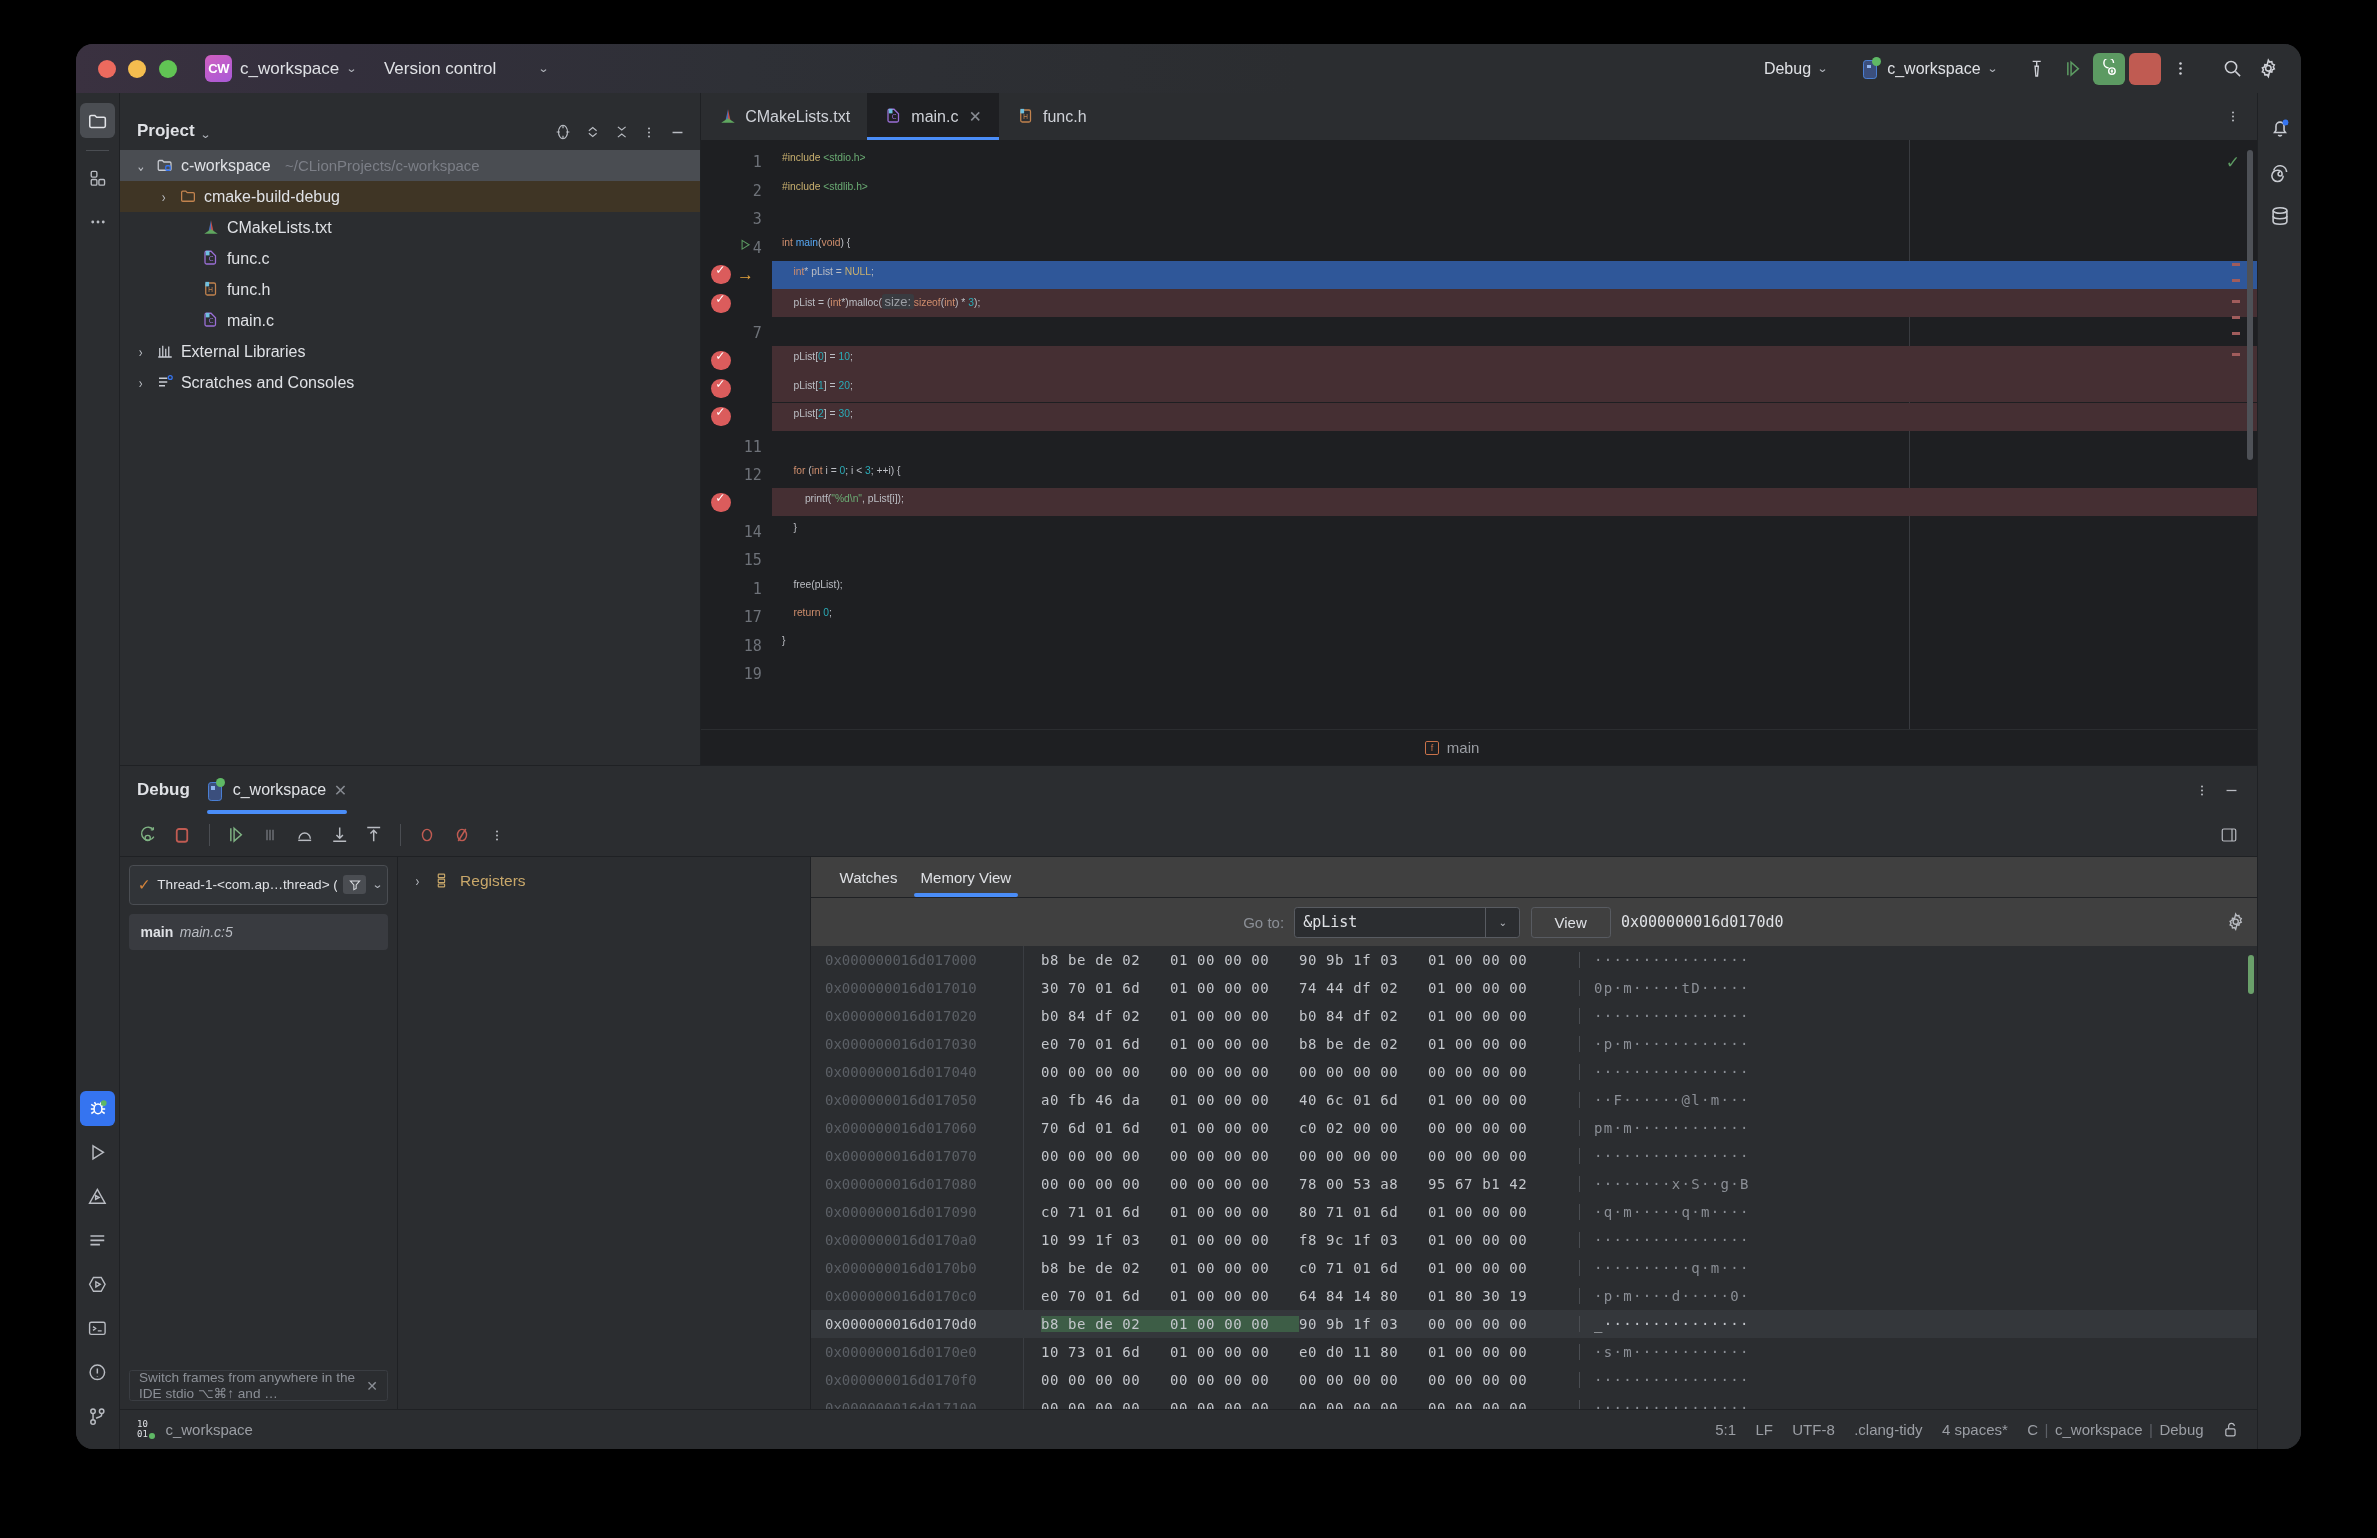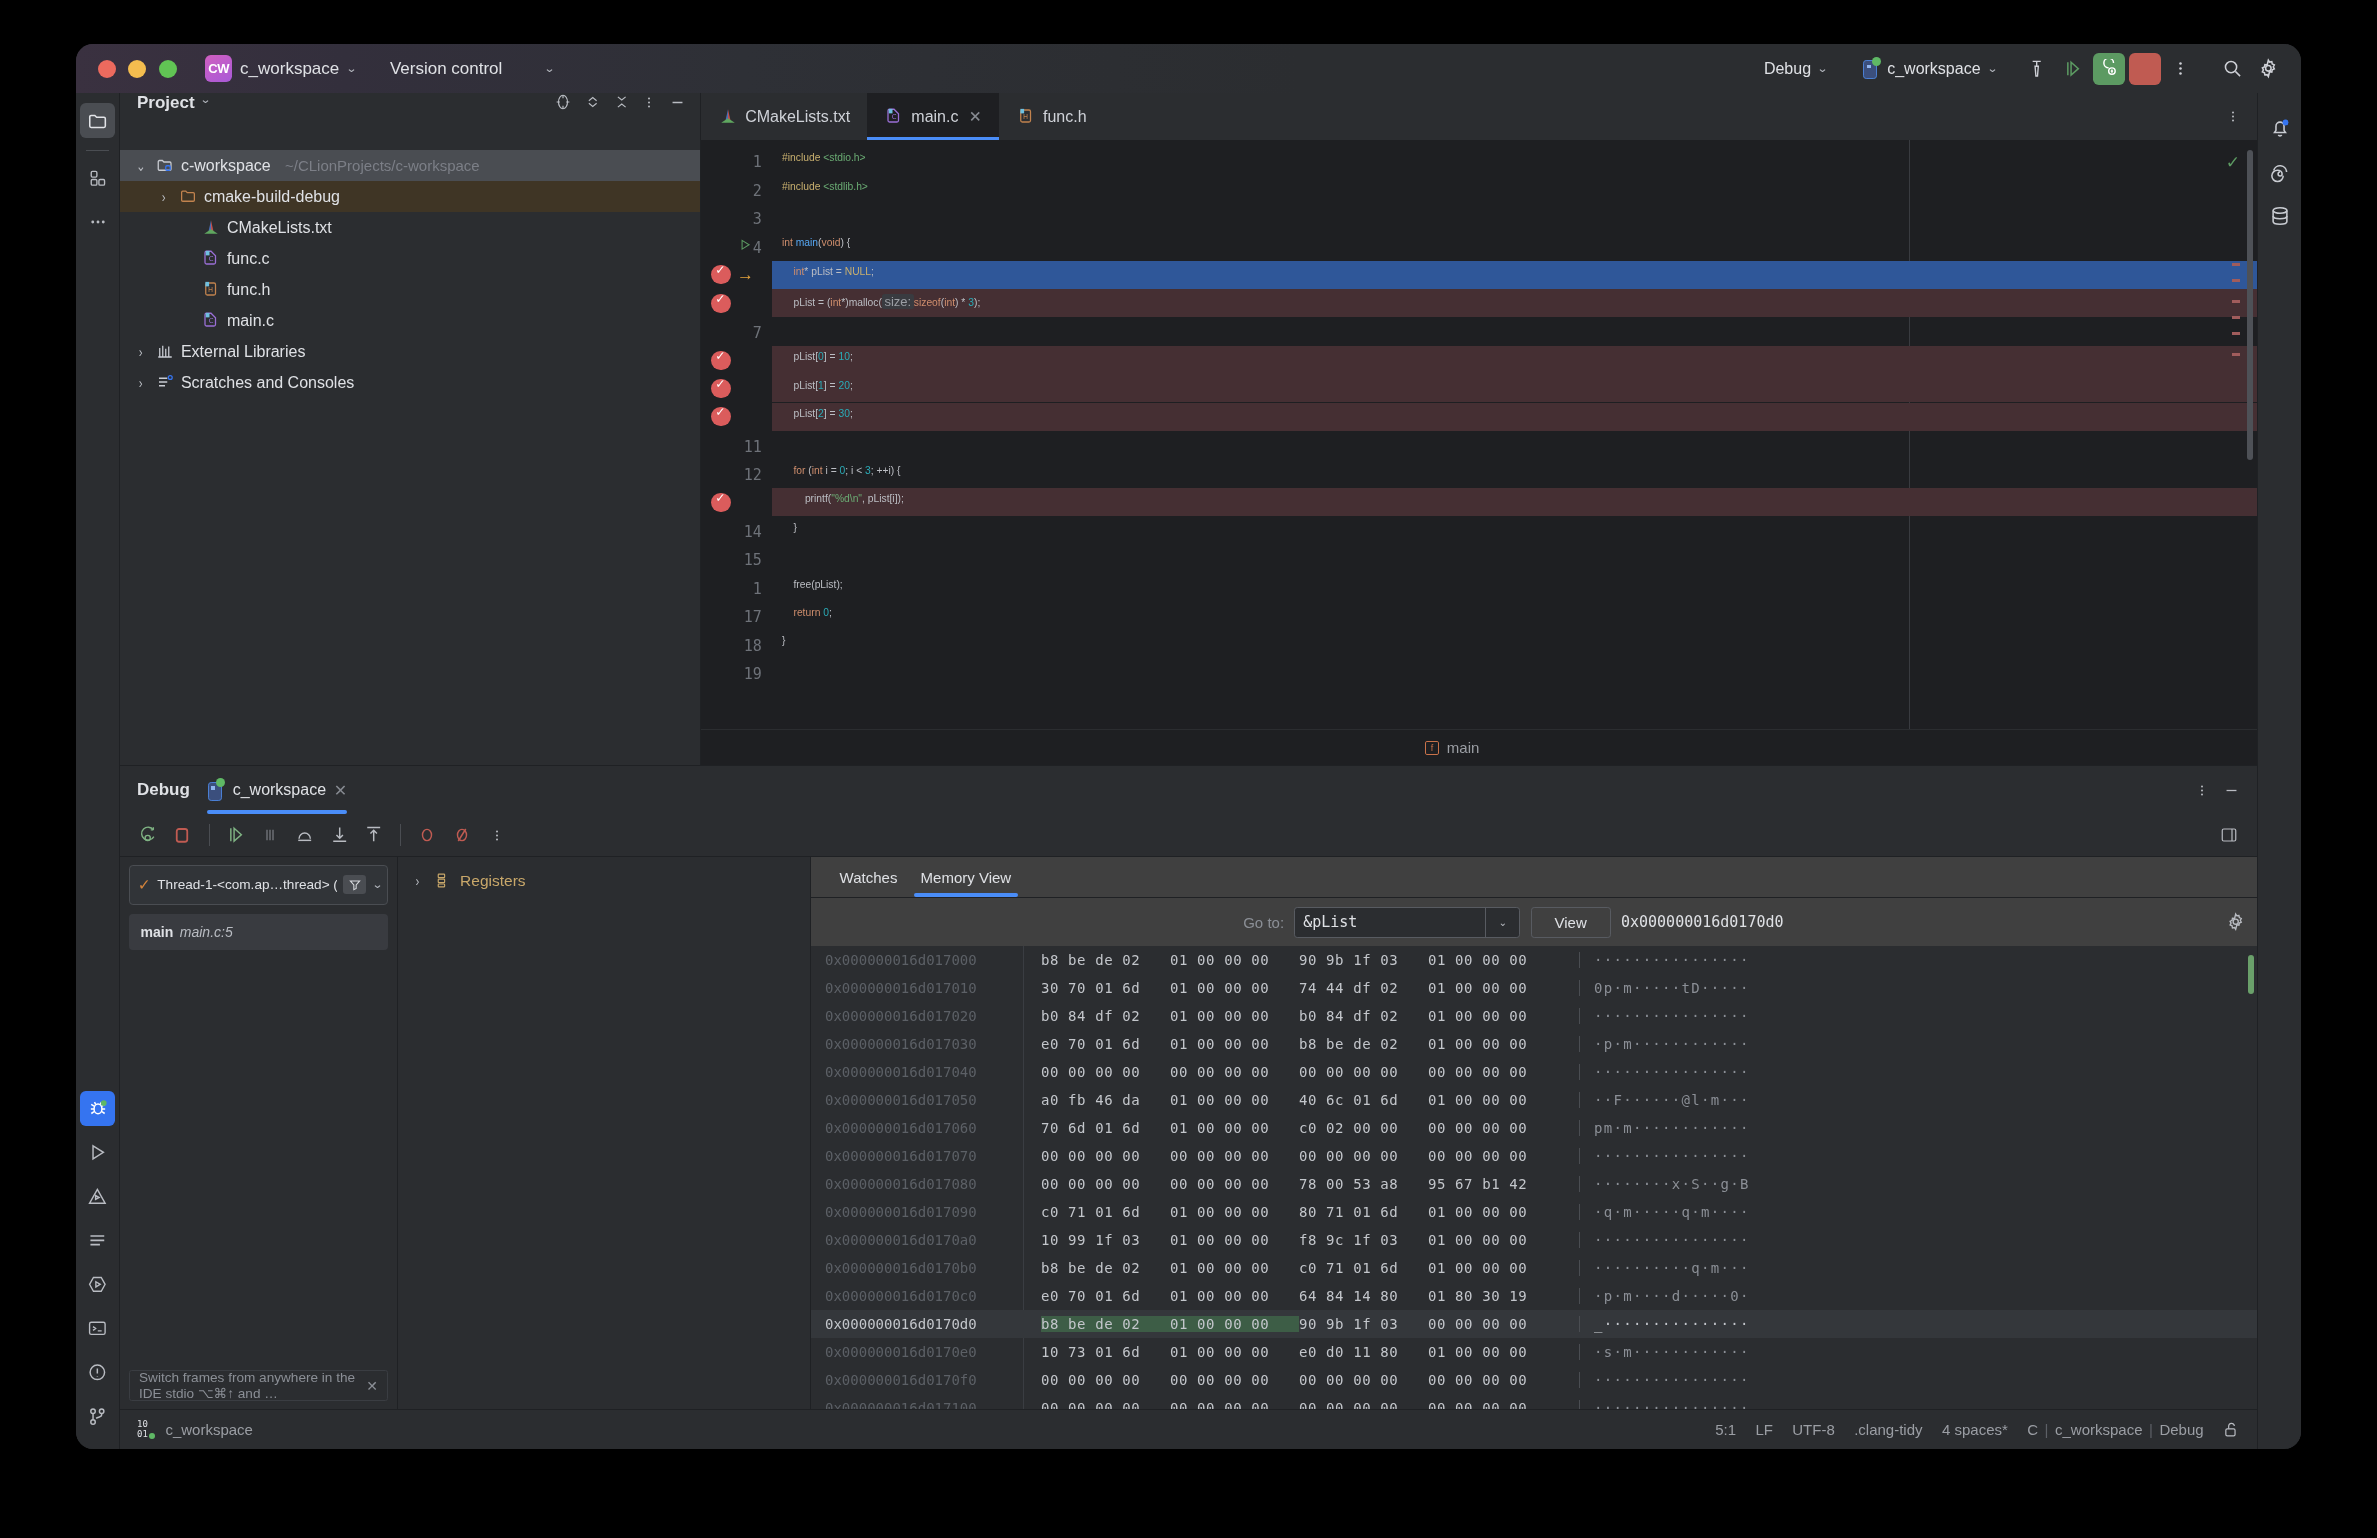--- a/index.html
+++ b/index.html
@@ -77,21 +77,21 @@
   .rail-bottom { margin-top:auto; padding-bottom:15.5px; display:flex; flex-direction:column; align-items:center;}
   .rail-right { width:44px; background:#2b2d30; display:flex; flex-direction:column; align-items:center; padding-top:17px; border-left:0.6px solid #1f2124;}
   .main-col { flex:1; display:flex; flex-direction:column; min-width:0; }
   .upper { flex:0 0 672px; display:flex; min-height:0; }
   
   .project {
     width:581px; background:#2b2d30; display:flex; flex-direction:column;
     border-right:0.6px solid #1f2124;
   }
   .proj-head {
-    height:48px; display:flex; align-items:flex-start; padding:0 14px 0 17px; gap:6.5px;
+    height:48px; display:flex; align-items:flex-end; padding:0 14px 0 17px; gap:6.5px;
   }
   .proj-title { color:#dfe1e5; font-size:17px; font-weight:700; }
   .proj-head .acts { margin-left:auto; display:flex; align-items:center; gap:13px; color:#b9bcc2;}
   .tree { padding-top:9px; font-size:16px; color:#dfe1e5; }
   .node {
     height:31px; display:flex; align-items:center; gap:6.5px; padding-left:13px;
     white-space:nowrap;
   }
   .node.sel-grey { background:#4a4d52; }
   .node.sel-brown { background:#3f3525; }
@@ -216,21 +216,21 @@
     <div class="traffic">
       <div class="tl r"></div>
       <div class="tl y"></div>
       <div class="tl g"></div>
     </div>
     <div class="tb-item">
       <div class="proj-badge">CW</div>
       <span>c_workspace</span>
       <span class="chev">⌄</span>
     </div>
-    <div class="tb-item" style="margin-left:18px;gap:43px;">
+    <div class="tb-item" style="margin-left:12px;gap:43px;">
       <span>Version control</span>
       <span class="chev">⌄</span>
     </div>
 
     <div class="tb-right">
       <div class="runcfg">
         <span>Debug</span>
         <span class="chev">⌄</span>
       </div>
       <div class="runcfg" style="margin-left:18px;">

